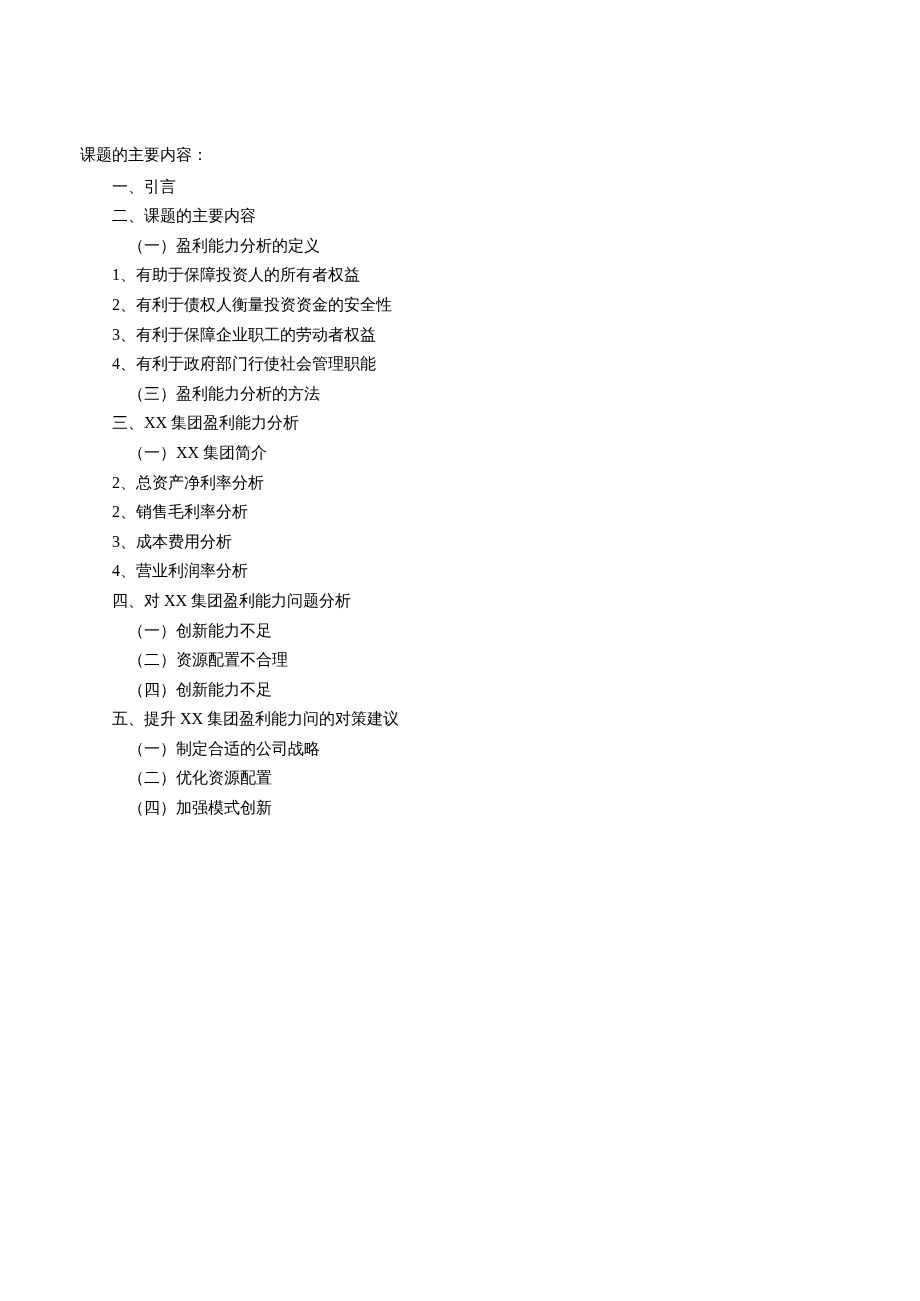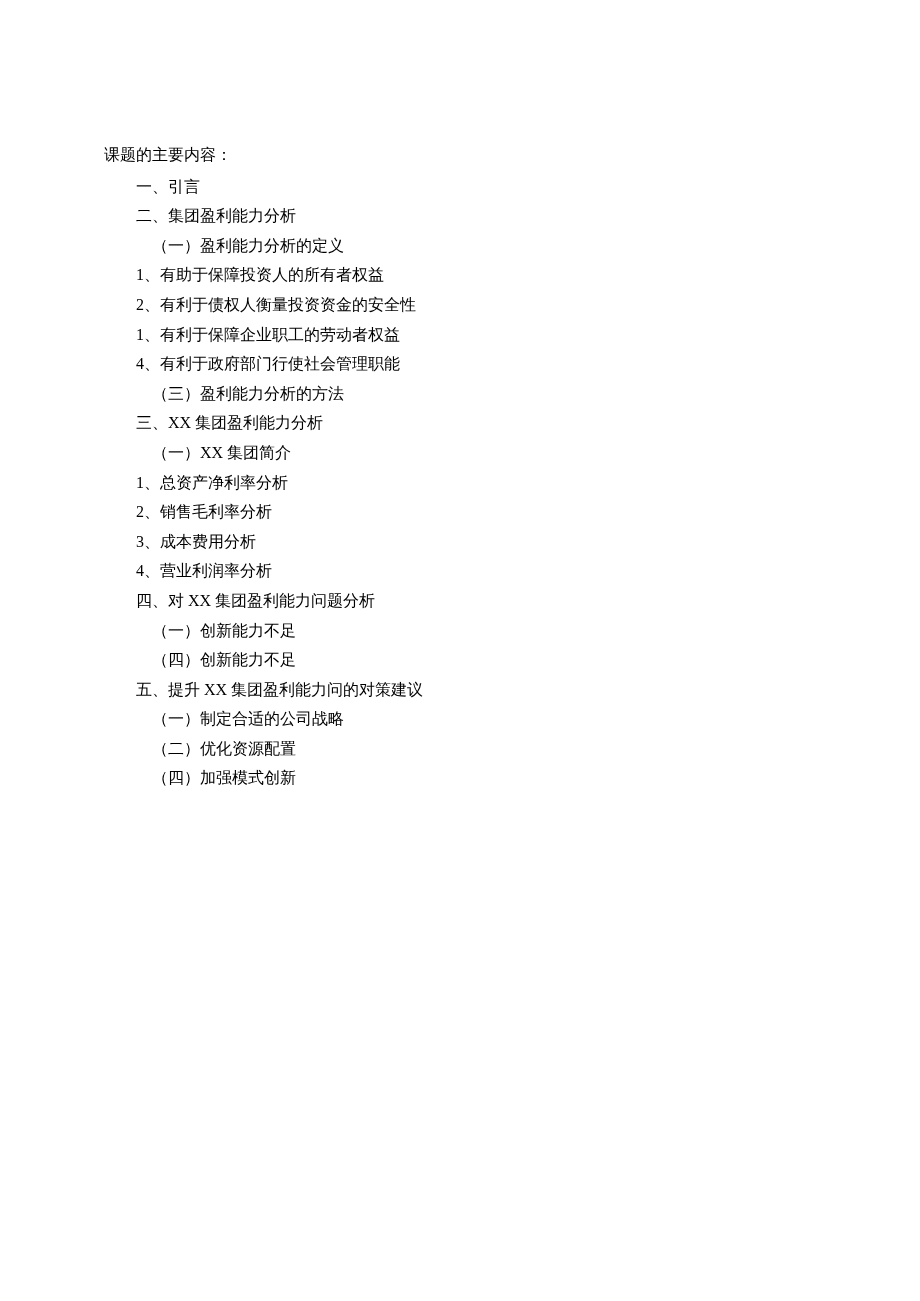--- a/index.html
+++ b/index.html
@@ -12,51 +12,51 @@
       height: 1301px;
       background: #ffffff;
       font-family: "SimSun", "宋体", serif;
       font-size: 16px;
       line-height: 1.85;
       color: #000000;
       padding: 140px 80px 80px 80px;
     }
     .content {
       padding-left: 0;
-      margin-left: 24px;
     }
     .title-line {
       margin-bottom: 2px;
     }
     .level-1 {
       padding-left: 32px;
     }
     .level-2 {
       padding-left: 48px;
     }
   </style>
 </head>
 <body>
 
 <div class="content">
   <div class="title-line">课题的主要内容：</div>
   <div class="level-1">一、引言</div>
-  <div class="level-1">二、集团盈利能力分析</div>
+  <div class="level-1">二、课题的主要内容</div>
   <div class="level-2">（一）盈利能力分析的定义</div>
   <div class="level-1">1、有助于保障投资人的所有者权益</div>
   <div class="level-1">2、有利于债权人衡量投资资金的安全性</div>
-  <div class="level-1">1、有利于保障企业职工的劳动者权益</div>
+  <div class="level-1">3、有利于保障企业职工的劳动者权益</div>
   <div class="level-1">4、有利于政府部门行使社会管理职能</div>
   <div class="level-2">（三）盈利能力分析的方法</div>
   <div class="level-1">三、XX 集团盈利能力分析</div>
   <div class="level-2">（一）XX 集团简介</div>
-  <div class="level-1">1、总资产净利率分析</div>
+  <div class="level-1">2、总资产净利率分析</div>
   <div class="level-1">2、销售毛利率分析</div>
   <div class="level-1">3、成本费用分析</div>
   <div class="level-1">4、营业利润率分析</div>
   <div class="level-1">四、对 XX 集团盈利能力问题分析</div>
   <div class="level-2">（一）创新能力不足</div>
+  <div class="level-2">（二）资源配置不合理</div>
   <div class="level-2">（四）创新能力不足</div>
   <div class="level-1">五、提升 XX 集团盈利能力问的对策建议</div>
   <div class="level-2">（一）制定合适的公司战略</div>
   <div class="level-2">（二）优化资源配置</div>
   <div class="level-2">（四）加强模式创新</div>
 </div>
 
 </body></html>

